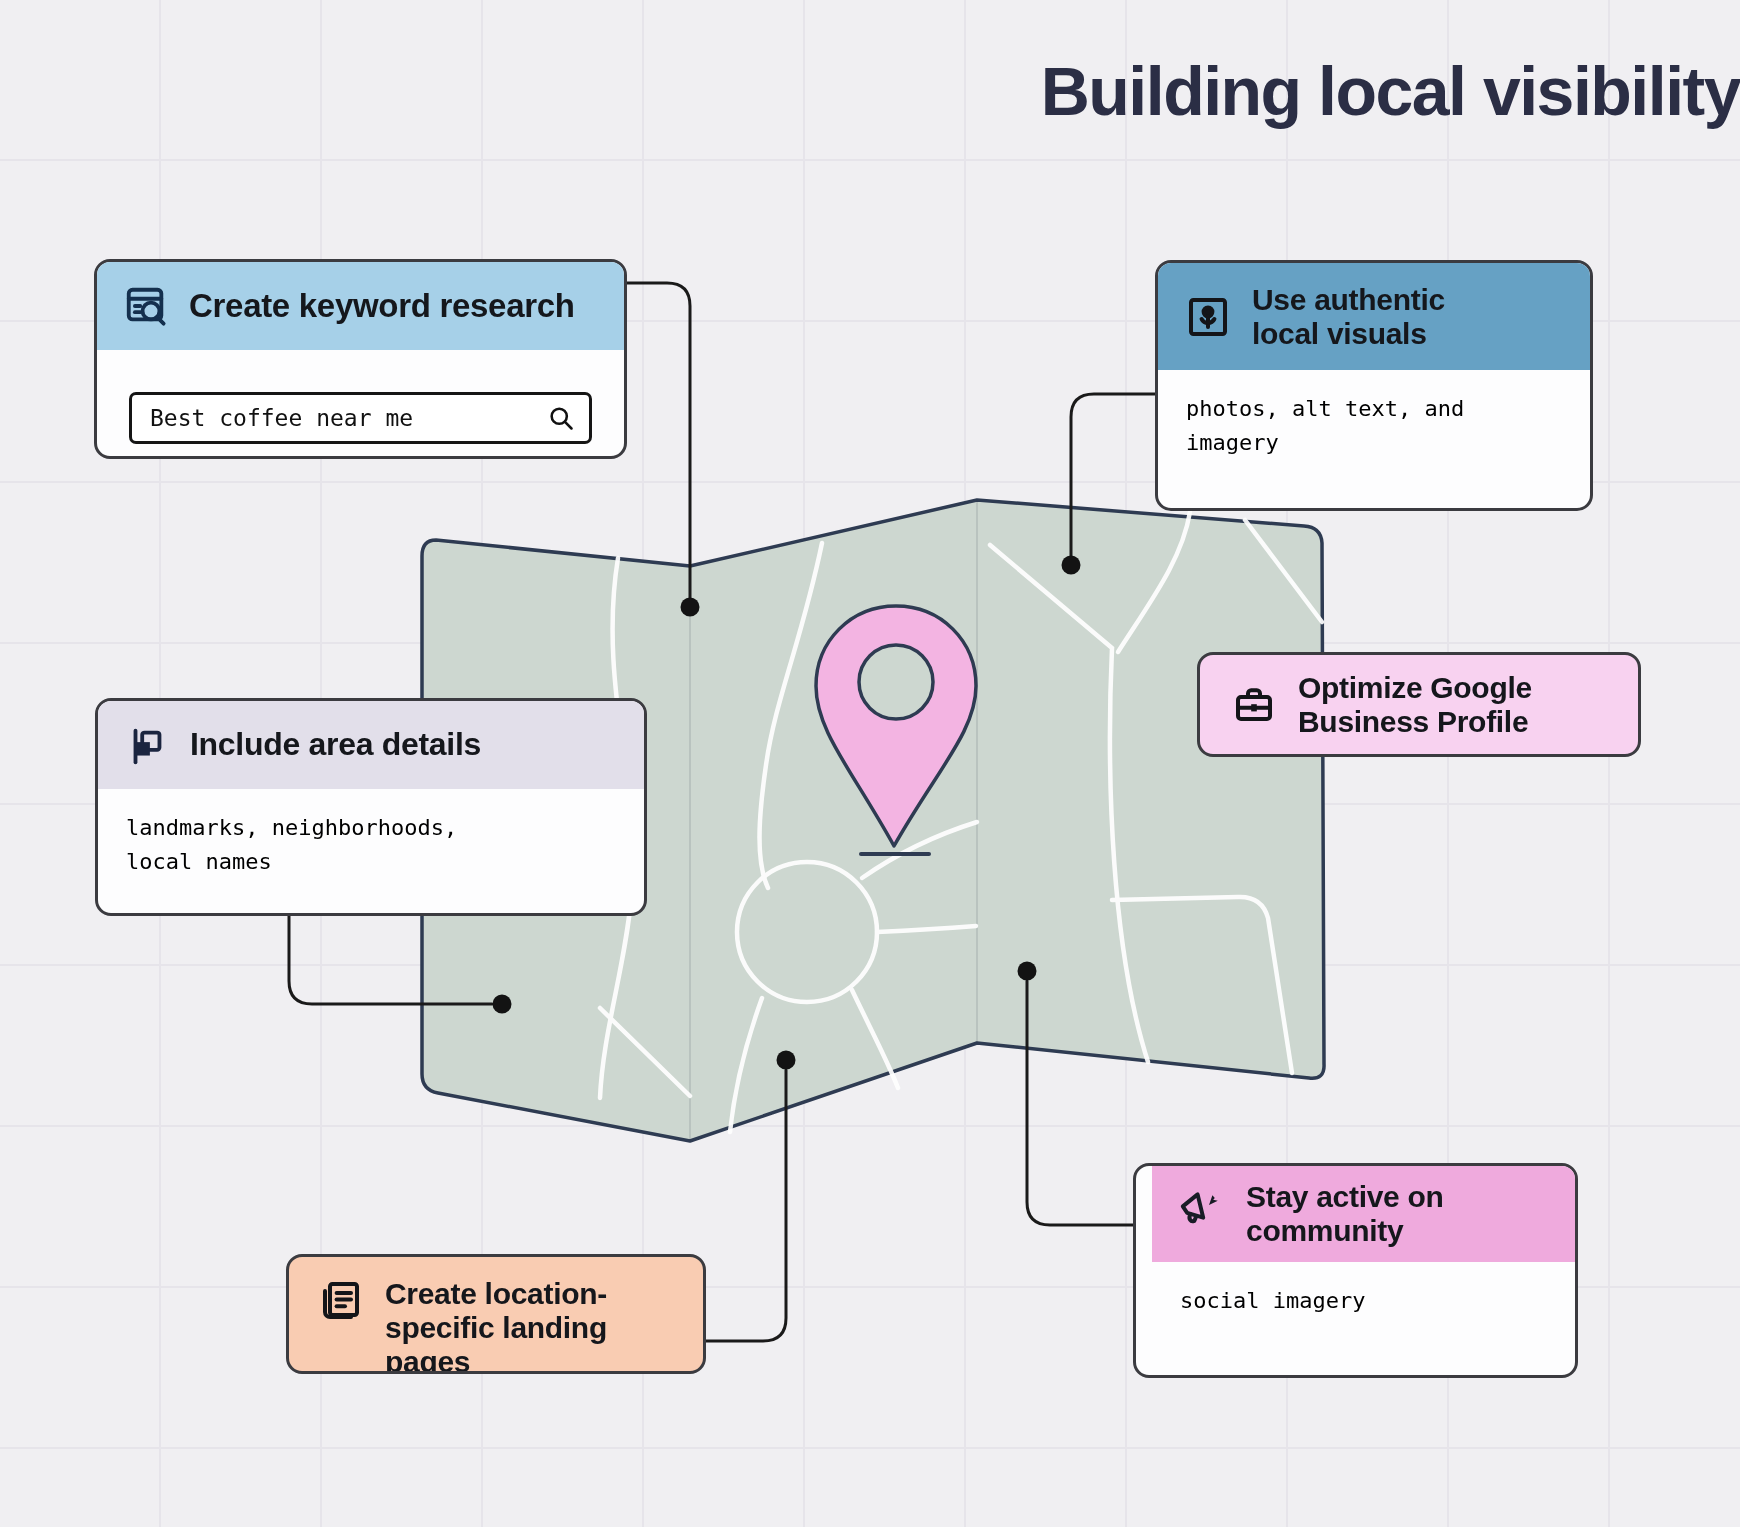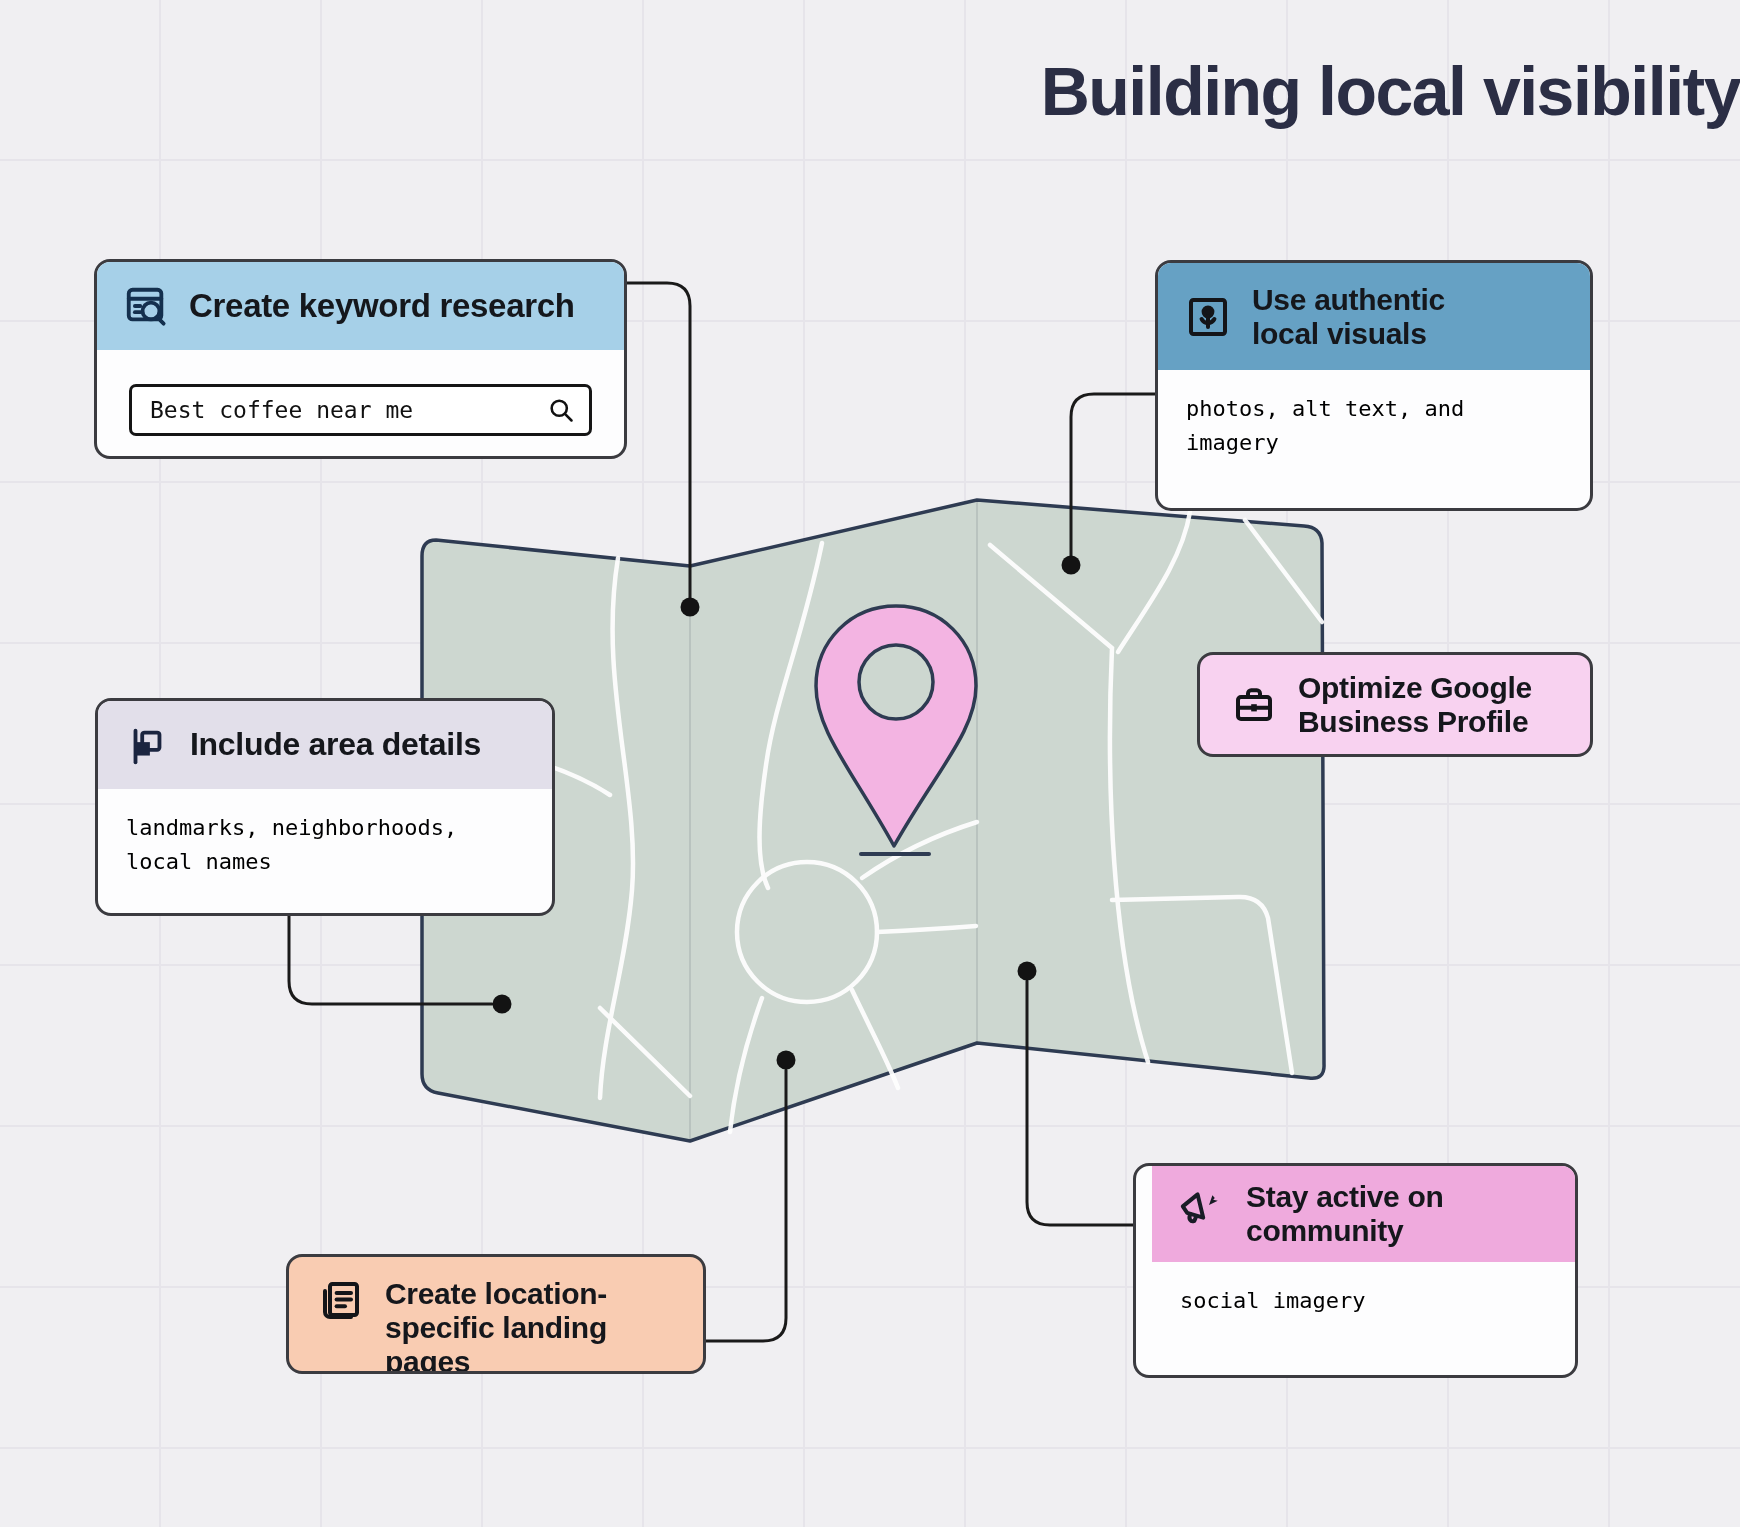--- a/index.html
+++ b/index.html
@@ -31,40 +31,40 @@
     font-family:"DejaVu Sans Mono","Liberation Mono",monospace;
     font-size:22px;line-height:1.55;color:#000000;white-space:pre-line;
     padding:22px 28px;
   }
   .icon{flex:0 0 auto;margin-right:20px;}
   
   #card-keyword{left:94px;top:259px;width:533px;height:200px;}
   #card-keyword .card-header{height:88px;background:var(--header_blue_light,#a6d0e8);}
   #card-keyword .card-title{font-size:33px;}
   .searchbox{
-    position:absolute;left:32px;top:122px;width:463px;height:52px;box-sizing:border-box;
+    position:absolute;left:32px;top:130px;width:463px;height:52px;box-sizing:border-box;
     border:3px solid #151515;border-radius:7px;background:#fff;
     display:flex;align-items:center;
   }
   .searchbox input{
     border:none;outline:none;background:transparent;flex:1 1 auto;
     font-family:"DejaVu Sans Mono","Liberation Mono",monospace;font-size:23px;color:#111;
     padding:0 0 0 18px;
   }
   
   #card-visuals{left:1155px;top:260px;width:438px;height:251px;}
   #card-visuals .card-header{height:107px;background:var(--header_blue_steel,#66a1c4);}
   #card-visuals .card-title{font-size:30px;}
   
-  #card-area{left:95px;top:698px;width:460px;height:218px;}
+  #card-area{left:95px;top:698px;width:552px;height:218px;}
   #card-area .card-header{height:88px;background:var(--header_lavender,#e2dfea);}
   #card-area .card-title{font-size:32px;}
   
   #card-profile{
-    left:1197px;top:652px;width:396px;height:105px;background:var(--pink_light,#f8d2f0);
+    left:1197px;top:652px;width:444px;height:105px;background:var(--pink_light,#f8d2f0);
     display:flex;align-items:center;padding:0 30px;
   }
   #card-profile .card-title{font-size:30px;}
   
   #card-landing{
     left:257px;top:1254px;width:420px;height:120px;background:var(--peach,#f9ccb2);
     display:flex;align-items:flex-start;padding:20px 12px 0 28px;margin-left:29px;
   }
   #card-landing .card-title{font-size:30px;line-height:1.13;}
   

